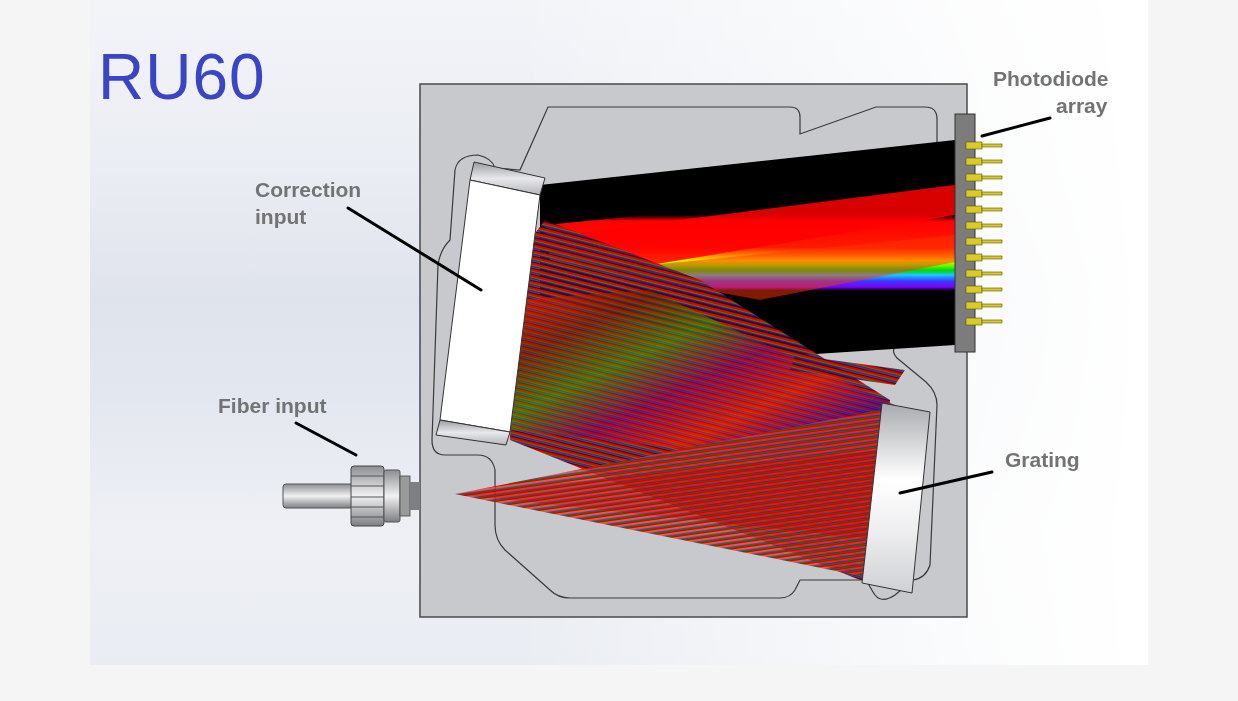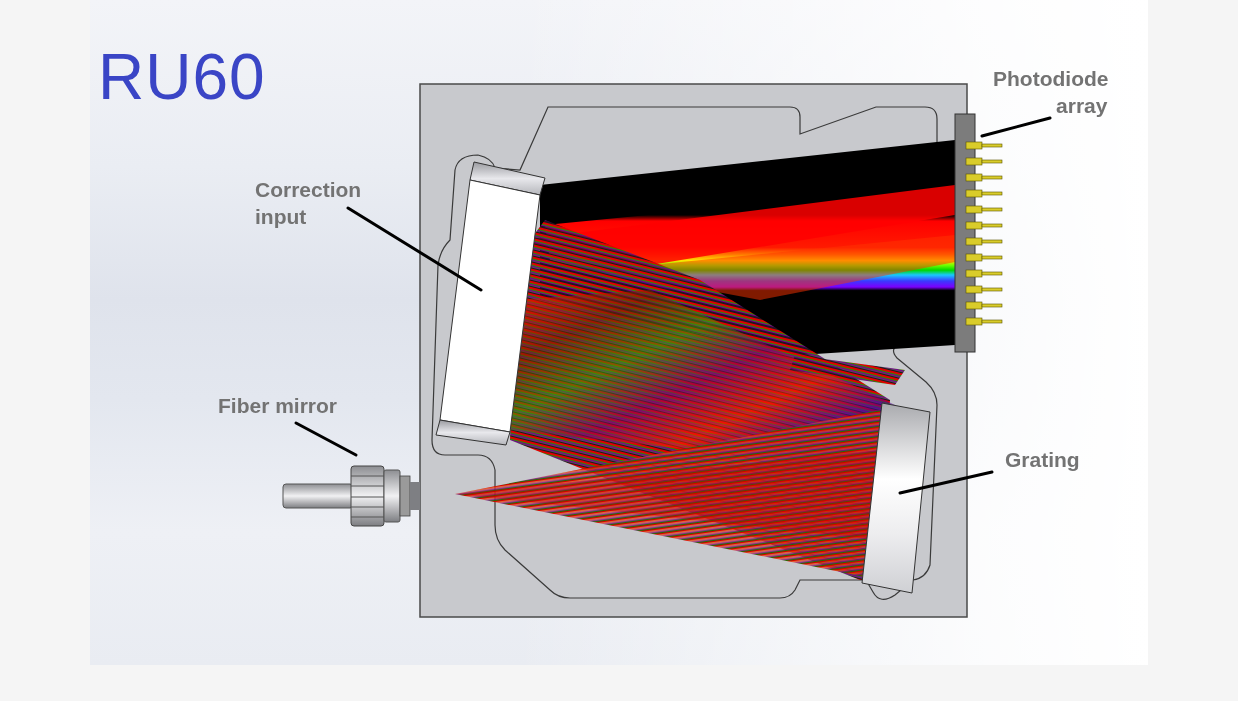--- a/index.html
+++ b/index.html
@@ -184,18 +184,18 @@
   <span>Photodiode</span>
   <span style="margin-right:1px;">array</span>
 </div>
 
 <div class="label" style="left:255px; top:176px;">
   <span>Correction</span>
   <span>input</span>
 </div>
 
 <div class="label" style="left:218px; top:392px;">
-  <span>Fiber mirror</span>
+  <span>Fiber input</span>
 </div>
 
 <div class="label" style="left:992px; top:446px;margin-left:13px;">
   <span>Grating</span>
 </div>
 
 </body></html>

